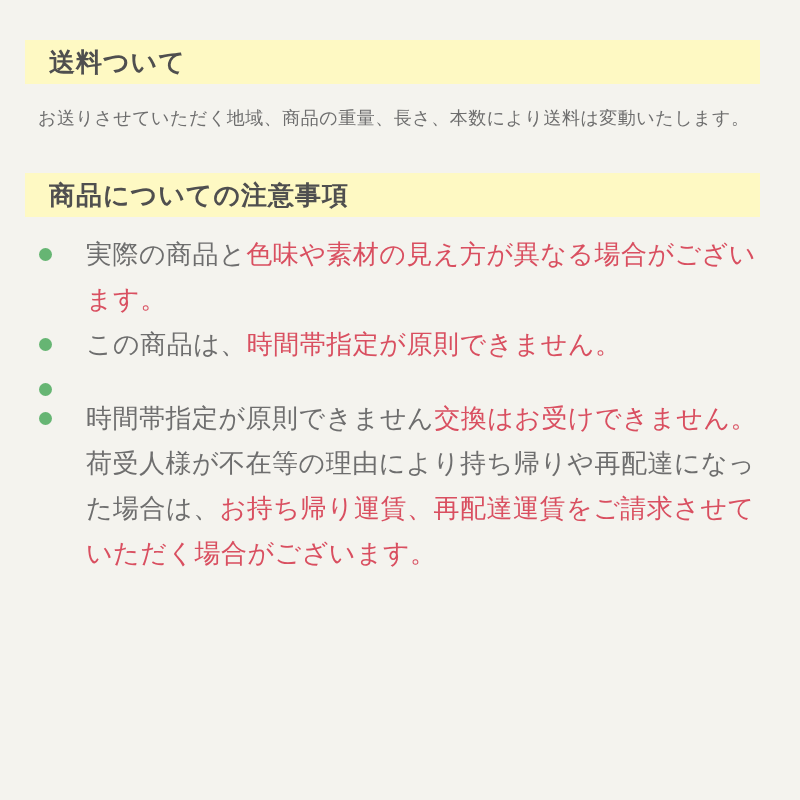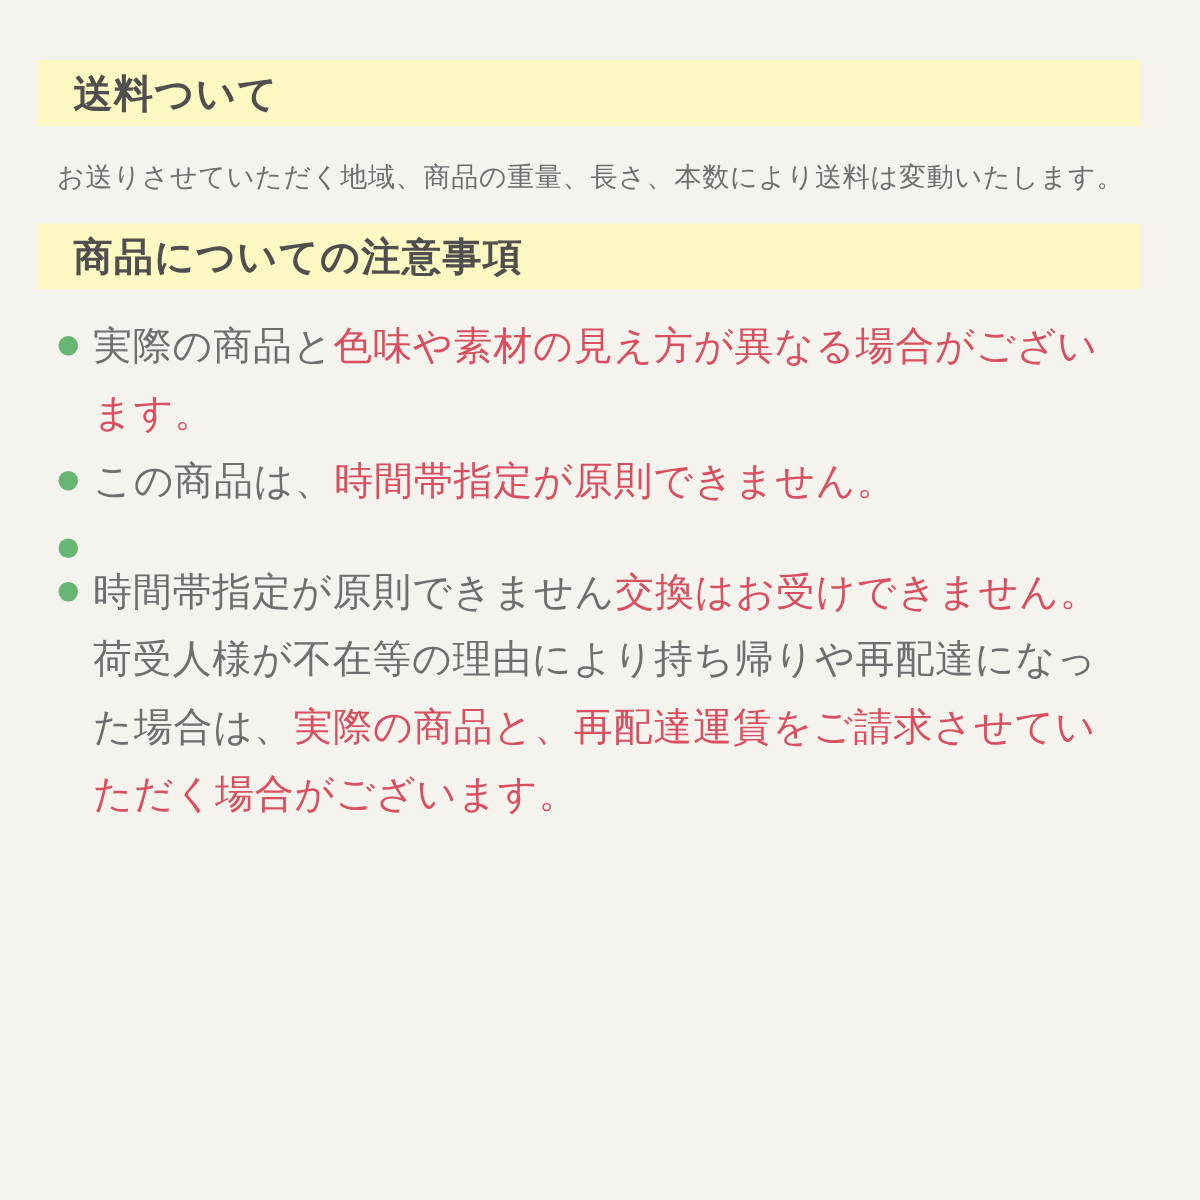--- a/index.html
+++ b/index.html
@@ -24,21 +24,21 @@
     padding-left: 24px;
     font-size: 26px;
     font-weight: 600;
     color: #4f4f4f;
     letter-spacing: 1px;
   }
   .heading-bar.first {
     margin-top: 40px;
   }
   .heading-bar.second {
-    margin-top: 8px;
+    margin-top: 32px;
     align-items: center;
   }
   .intro-text {
     margin: 12px 0 0 38px;
     width: 712px;
     font-size: 18px;
     line-height: 45px;
     color: #6e6e6e;
     letter-spacing: 0.5px;
   }
@@ -59,20 +59,21 @@
     width: 13px;
     height: 13px;
     border-radius: 50%;
     background: #66b573;
     margin-top: 16px;
     margin-right: 10px;
   }
   .note-text {
     width: 680px;
     letter-spacing: 0.5px;
+    margin-left: 24px;
   }
   .note-text span {
     white-space: pre-wrap;
   }
   .seg-gray { color: #6e6e6e; }
   .seg-red  { color: #d94f60; }
 </style>
 </head>
 <body>
 
@@ -104,17 +105,17 @@
   </li>
 
   <li class="note-item">
     <span class="bullet-icon"></span>
   </li>
 
   <li class="note-item">
     <span class="bullet-icon"></span>
     <span class="note-text">
       <span class="seg-gray">時間帯指定が原則できません</span><span class="seg-red">交換はお受けできません。</span><br>
-      <span class="seg-gray">荷受人様が不在等の理由により持ち帰りや再配達になった場合は、</span><span class="seg-red">実際の商品と、再配達運賃をご請求させていただく場合がございます。</span>
+      <span class="seg-gray">荷受人様が不在等の理由により持ち帰りや再配達になった場合は、</span><span class="seg-red">お持ち帰り運賃、再配達運賃をご請求させていただく場合がございます。</span>
     </span>
   </li>
 
 </ul>
 
 </body></html>

